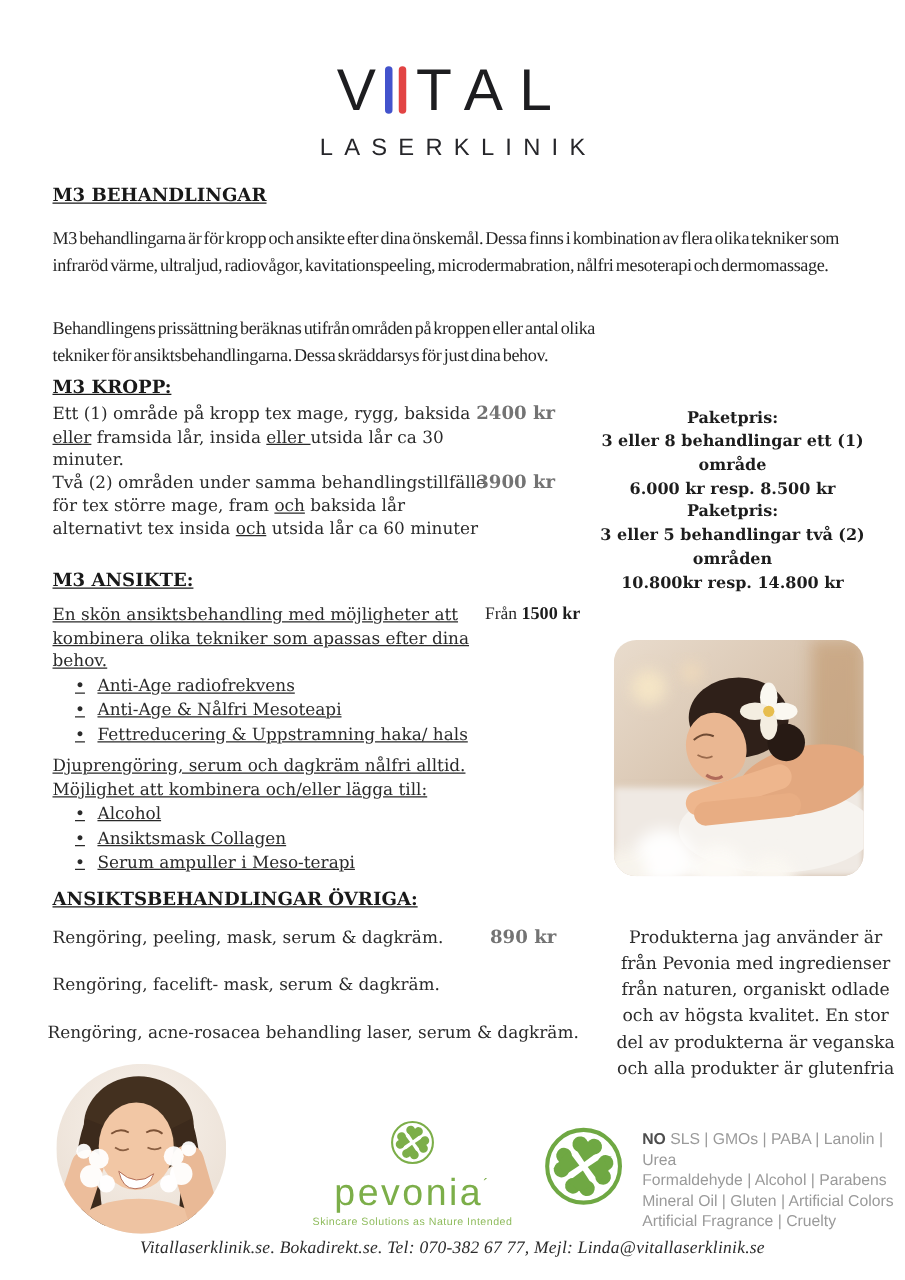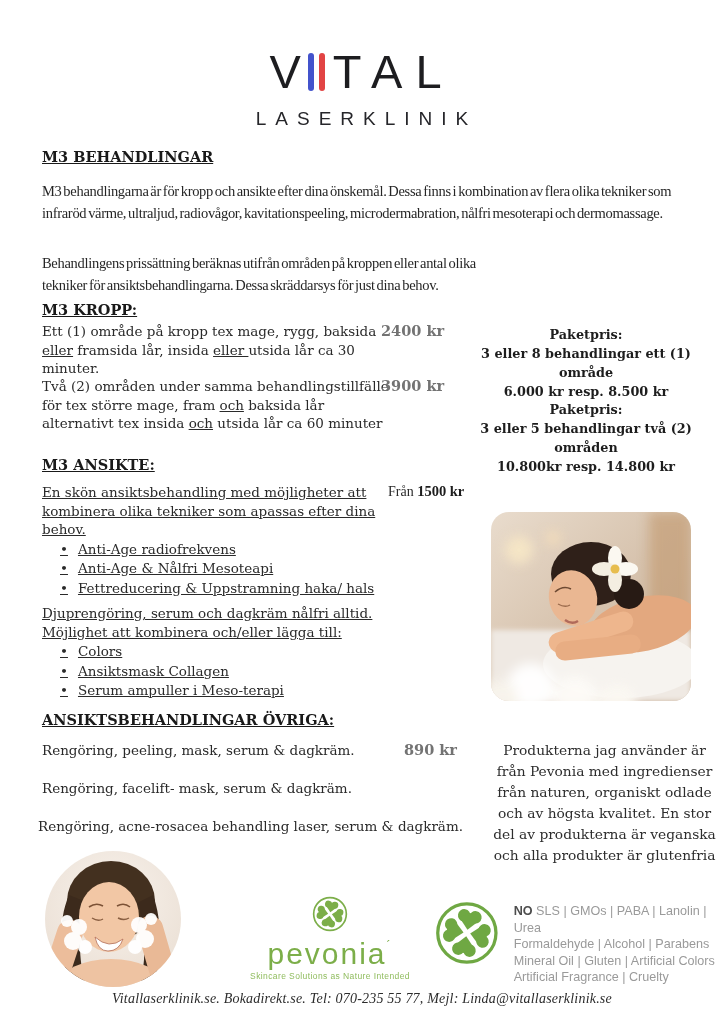--- a/index.html
+++ b/index.html
@@ -26,21 +26,21 @@
         letter-spacing:-0.3px;word-spacing:-1.5px;color:#262626;}
   .para1{top:180px;width:662px;}
   .para2{top:252px;width:472px;}
 
   .serifbody{font-family:"DejaVu Serif",serif;font-size:13.5px;line-height:18.5px;color:#2a2a2a;}
   .kropp-item{position:absolute;left:42px;width:348px;}
   .ki1{top:322px;} .ki2{top:377px;}
   .price{position:absolute;font-family:"DejaVu Serif",serif;font-weight:bold;
          font-size:14.5px;color:#737373;white-space:nowrap;}
   .p2400{left:381px;top:322px;} .p3900{left:381px;top:377px;}
-  .p890{left:404px;top:741px;}
+  .p890{left:392px;top:741px;}
   .paket{position:absolute;left:452px;width:268px;text-align:center;
          font-family:"DejaVu Serif",serif;font-weight:bold;font-size:12.8px;
          line-height:19px;color:#1d1d1d;}
   .pak1{top:325px;} .pak2{top:400px;}
 
   .ansikte{position:absolute;left:42px;top:483px;width:335px;text-decoration:underline;}
   .fran{position:absolute;left:367px;top:483px;font-family:Liberation Serif, serif;
         font-size:14px;color:#2a2a2a;white-space:nowrap;margin-left:21px;}
   .fran b{font-size:14.5px;color:#1d1d1d;}
   .bullet-row{display:flex;gap:10px;padding-left:18px;margin-top:1px;}
@@ -131,21 +131,21 @@
       <span>Anti-Age &amp; Nålfri Mesoteapi</span>
     </div>
     <div class="bullet-row">
       <span class="bullet-dot">•</span>
       <span>Fettreducering &amp; Uppstramning  haka/ hals</span>
     </div>
     <div class="mt6">Djuprengöring, serum och dagkräm nålfri alltid.</div>
     <div>Möjlighet att kombinera och/eller lägga till:</div>
     <div class="bullet-row">
       <span class="bullet-dot">•</span>
-      <span>Colors</span>
+      <span>Alcohol</span>
     </div>
     <div class="bullet-row">
       <span class="bullet-dot">•</span>
       <span>Ansiktsmask Collagen</span>
     </div>
     <div class="bullet-row">
       <span class="bullet-dot">•</span>
       <span>Serum ampuller i Meso-terapi</span>
     </div>
   </div>
@@ -295,15 +295,15 @@
       </g>
     </svg>
     <div class="no-text">
       <div><span class="no-bold">NO</span><span> SLS | GMOs | PABA | Lanolin | Urea</span></div>
       <div>Formaldehyde | Alcohol | Parabens</div>
       <div>Mineral Oil | Gluten | Artificial Colors</div>
       <div>Artificial Fragrance | Cruelty</div>
     </div>
   </div>
 
-  <div class="footer">Vitallaserklinik.se.  Bokadirekt.se.  Tel: 070-235 55 77, Mejl: Linda@vitallaserklinik.se</div>
+  <div class="footer">Vitallaserklinik.se.  Bokadirekt.se.  Tel: 070-382 67 77, Mejl: Linda@vitallaserklinik.se</div>
 
 </div>
 
 </body></html>

